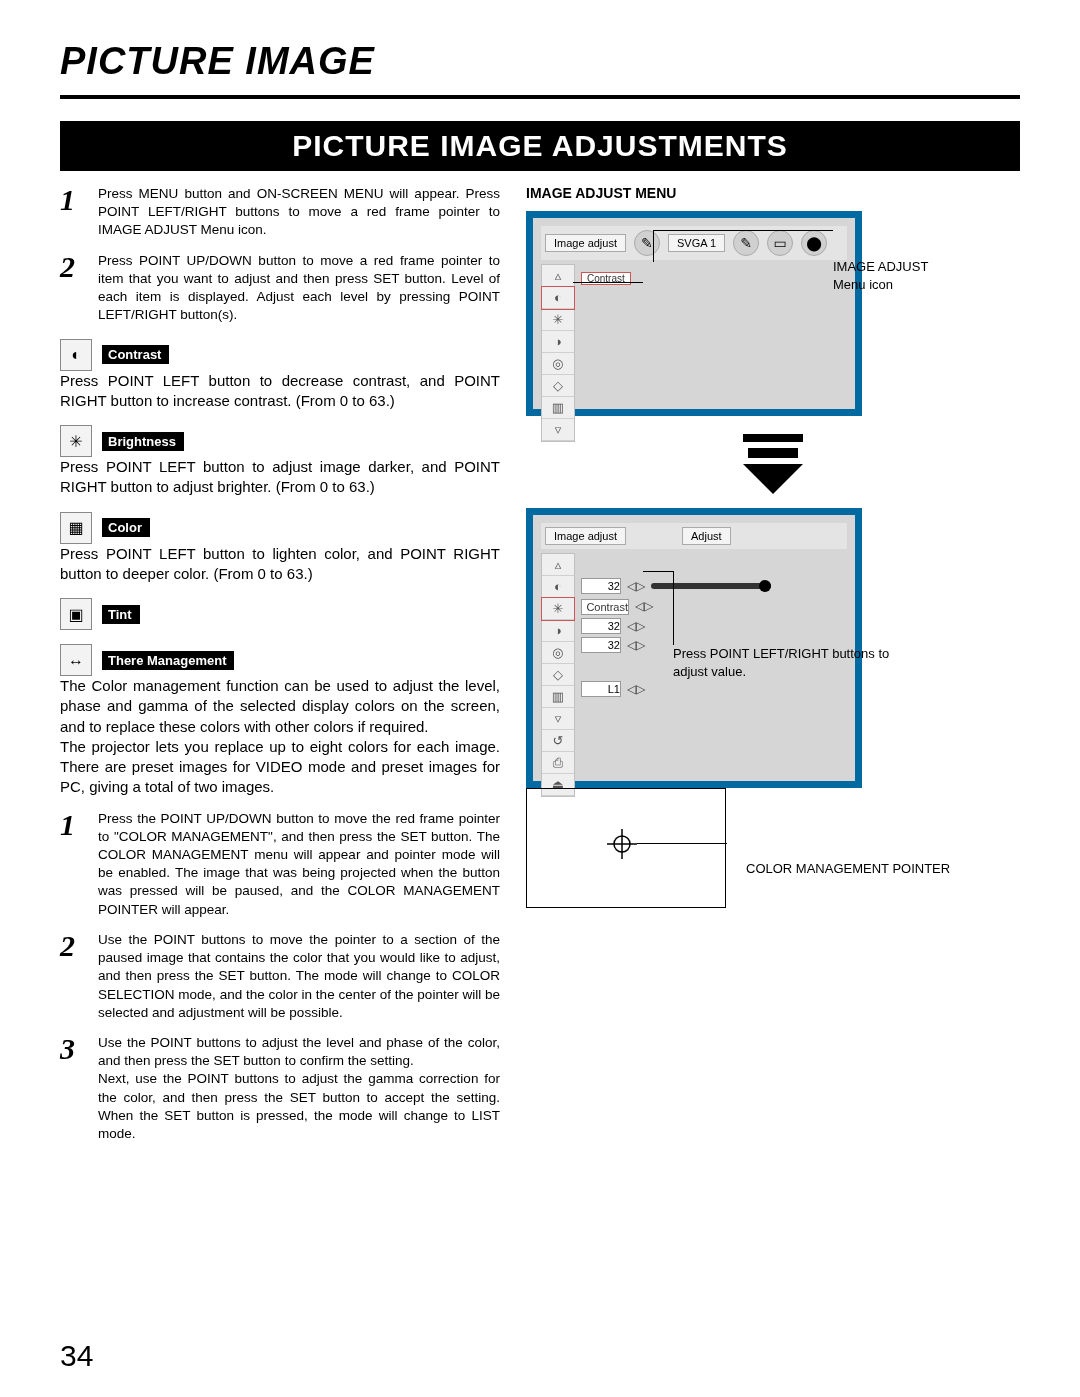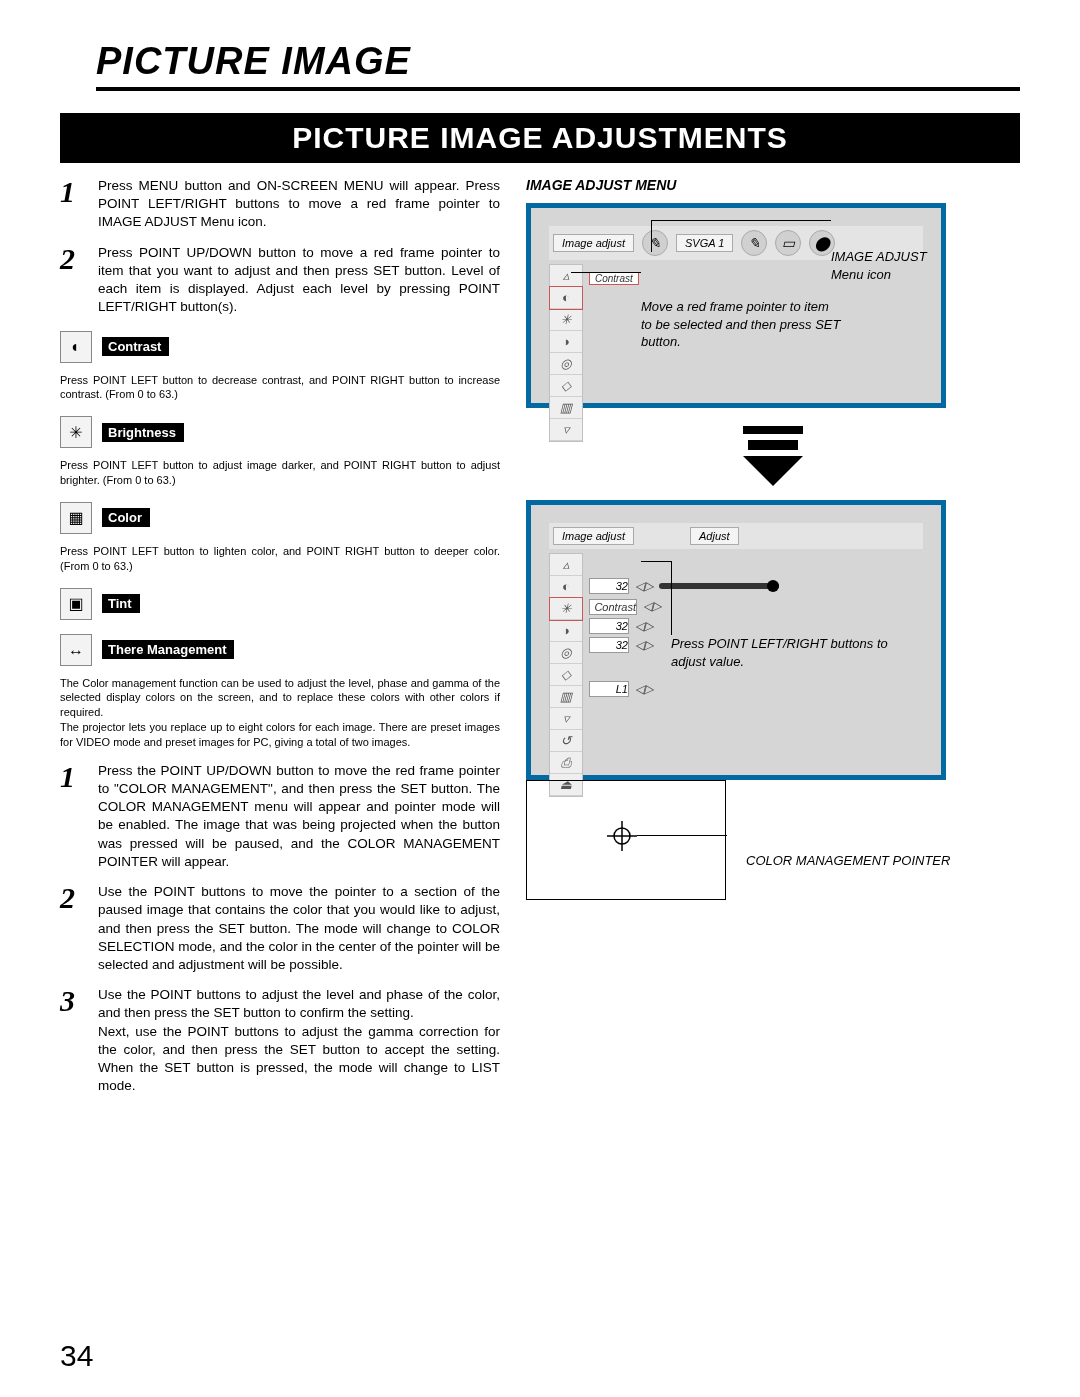--- a/index.html
+++ b/index.html
@@ -11,37 +11,36 @@
     color: #000;
     position: relative;
     padding: 40px 60px 30px 60px;
   }
   .page-title {
     font-size: 38px;
     font-weight: 900;
     font-style: italic;
     letter-spacing: 1px;
     border-bottom: 4px solid #000;
-    padding-bottom: 4px;
+    padding-bottom: 12px;
     margin-bottom: 22px;
-    margin-left: 36px;
   }
   .section-banner {
     background: #000;
     color: #fff;
     font-size: 30px;
     font-weight: 900;
     text-align: center;
     padding: 8px 12px;
     letter-spacing: 1px;
     margin: 0 0 14px 0;
   }
   .columns { display: flex; gap: 26px; }
   .left { width: 440px; }
-  .right { flex: 1; font-style: italic; }
+  .right { flex: 1; }
   .step { display: flex; gap: 14px; margin-bottom: 12px; }
   .step-num {
     font-family: Georgia, 'Times New Roman', serif;
     font-style: italic;
     font-weight: bold;
     font-size: 30px;
     width: 24px;
     flex-shrink: 0;
     line-height: 1;
   }
@@ -58,35 +57,35 @@
     background: #f3f3f3;
     display: flex; align-items: center; justify-content: center;
     font-size: 16px;
   }
   .adj-label {
     background: #000; color: #fff;
     font-size: 13px; font-weight: bold;
     padding: 2px 8px 2px 6px;
   }
   .adj-text {
-    font-size: 11px;
+    font-size: 15px;
     line-height: 1.35;
     text-align: justify;
-    margin-top: 10px;
+    margin-top: 0;
   }
   .right-heading {
     font-size: 14px;
     font-weight: bold;
     margin-bottom: 10px;
   }
   .menu-panel {
     background: #d6d6d6;
-    border: 5px solid #0369a1;
-    width: 420px;
-    padding: 18px;
+    border: 7px solid #0369a1;
+    width: 336px;
+    padding: 8px;
     position: relative;
   }
   .menu-top {
     display: flex; align-items: center; gap: 8px;
     background: #e4e4e4;
     padding: 4px;
   }
   .menu-tab {
     background: #f4f4f4;
     border: 1px solid #aaa;
@@ -285,21 +284,20 @@
           <div class="menu-side-item">◇</div>
           <div class="menu-side-item">▥</div>
           <div class="menu-side-item">▿</div>
         </div>
         <div class="menu-content">
           <span class="contrast-tag">Contrast</span>
         </div>
       </div>
       <div class="annot-box annot" style="left:300px; top:40px; width:130px; white-space:pre-line">IMAGE ADJUST
 Menu icon</div>
-      <div class="annot-box annot" style="left:110px; top:90px; width:200px">Move a red frame pointer to item to be selected and then press SET button.</div>
       <div class="leader" style="left:120px; top:12px; width:1px; height:32px"></div>
       <div class="leader" style="left:120px; top:12px; width:180px"></div>
       <div class="leader" style="left:40px; top:64px; width:70px"></div>
     </div>
 
     <div class="big-arrow">
       <div class="bar"></div>
       <div class="bar b2"></div>
       <div class="tri"></div>
     </div>

